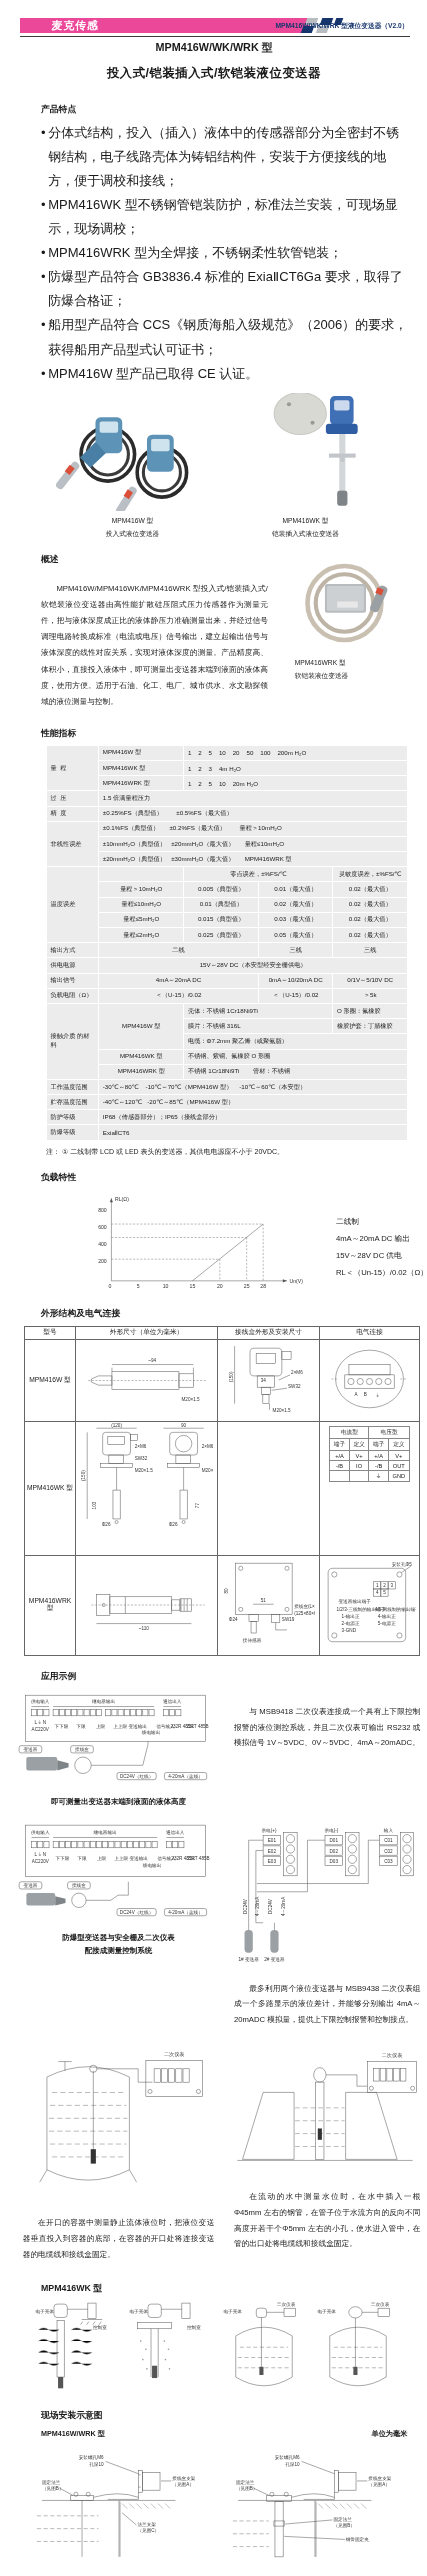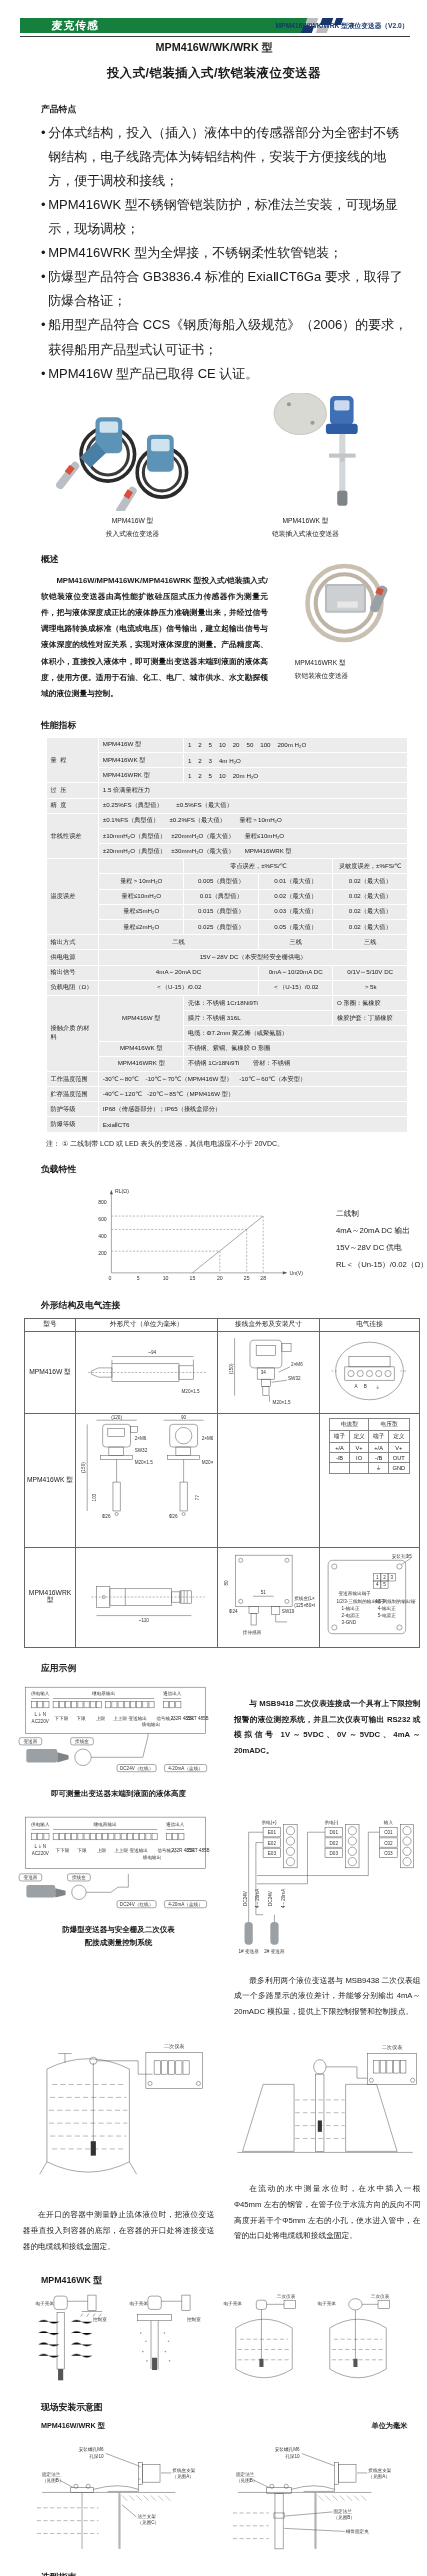--- a/index.html
+++ b/index.html
@@ -1,21 +1,21 @@
 <!DOCTYPE html>
 <html style="font-size:8.2px"><head>
 <meta charset="utf-8">
 <style>
   html,body{margin:0;padding:0;background:#fff;}
   body{width:428px;font-family:"Liberation Sans","DejaVu Sans",sans-serif;color:#1a1a1a;}
   .page{width:428px;min-height:2702px;position:relative;background:#fff;overflow:hidden;}
 
   
   .hdr{position:relative;margin:17.5px 18.5px 0 19.6px;height:18.5px;border-bottom:1px solid #3a3a3a;}
-  .hdr-bar{position:absolute;left:0;top:0;width:289px;height:15.5px;background:#15803d;}
+  .hdr-bar{position:absolute;left:0;top:0;width:289px;height:15.5px;background:#ec4899;}
   .brand{position:absolute;left:32px;top:1px;color:#fff;font-size:10.8px;font-weight:bold;letter-spacing:1px;}
   .sq{position:absolute;width:11.3px;height:7.2px;transform:skewX(-20deg);}
   .sq1{left:286px;top:0.5px;background:#b9bcc1;}
   .sq2{left:282px;top:8.2px;background:#16356d;}
   .sq3{left:301px;top:0.5px;background:#16356d;}
   .sq4{left:297px;top:8.2px;background:#b9bcc1;}
   .sq5{left:315px;top:0.5px;background:#16356d;width:7.2px;}
   .hdr-title{position:absolute;right:1px;top:4.6px;font-size:6.7px;font-weight:bold;color:#16356d;}
 
   
@@ -156,21 +156,21 @@
         <div>MPM416WK 型</div>
         <div>铠装插入式液位变送器</div>
       </div>
     </div>
   </section>
 
   <section>
     <div class="ovw">
       <div style="width:237px;">
         <div class="h2">概述</div>
-        <p class="ovw-text" style="text-indent:2em;margin:7px 0 0 0;font-weight:bold;">MPM416W/MPM416WK/MPM416WRK 型投入式/铠装插入式/软铠装液位变送器由高性能扩散硅压阻式压力传感器作为测量元件，把与液体深度成正比的液体静压力准确测量出来，并经过信号调理电路转换成标准（电流或电压）信号输出，建立起输出信号与液体深度的线性对应关系，实现对液体深度的测量。产品精度高、体积小，直接投入液体中，即可测量出变送器末端到液面的液体高度，使用方便。适用于石油、化工、电厂、城市供水、水文勘探领域的液位测量与控制。</p>
+        <p class="ovw-text" style="text-indent:2em;margin:15px 0 0 0;">MPM416W/MPM416WK/MPM416WRK 型投入式/铠装插入式/软铠装液位变送器由高性能扩散硅压阻式压力传感器作为测量元件，把与液体深度成正比的液体静压力准确测量出来，并经过信号调理电路转换成标准（电流或电压）信号输出，建立起输出信号与液体深度的线性对应关系，实现对液体深度的测量。产品精度高、体积小，直接投入液体中，即可测量出变送器末端到液面的液体高度，使用方便。适用于石油、化工、电厂、城市供水、水文勘探领域的液位测量与控制。</p>
       </div>
       <div class="ovw-fig">
         <svg width="118" height="98" viewBox="0 0 230 190" class="svgbox">
           <circle cx="110" cy="95" r="72" fill="none" stroke="#c9c0b2" stroke-width="9"></circle>
           <circle cx="110" cy="95" r="56" fill="none" stroke="#bdb4a6" stroke-width="8"></circle>
           <rect x="72" y="58" width="80" height="56" rx="4" fill="#b9bcbe"></rect>
           <rect x="76" y="62" width="72" height="48" rx="3" fill="#cdd0d2"></rect>
           <rect x="96" y="92" width="40" height="12" fill="#e8e8e8"></rect>
           <rect x="168" y="60" width="18" height="54" rx="8" fill="#9aa0a4" transform="rotate(24 177 87)"></rect>
           <rect x="172" y="66" width="13" height="12" fill="#d94f3a" transform="rotate(24 178 72)"></rect>
@@ -622,21 +622,21 @@
           <text x="128" y="118" class="st" text-anchor="middle">接线盒</text>
           <rect x="196" y="160" width="76" height="14" rx="4" class="ln"></rect>
           <text x="234" y="170" class="st" text-anchor="middle">DC24V（红线）</text>
           <rect x="288" y="160" width="82" height="14" rx="4" class="ln"></rect>
           <text x="329" y="170" class="st" text-anchor="middle">4-20mA（蓝线）</text>
         </svg>
         <div class="app-cap">即可测量出变送器末端到液面的液体高度</div>
       </div>
 
       <div>
-        <p class="app-text" style="text-indent:2em;margin-top:13.4px;font-weight:bold;">与 MSB9418 二次仪表连接成一个具有上下限控制报警的液位测控系统，并且二次仪表可输出 RS232 或模拟信号 1V～5VDC、0V～5VDC、4mA～20mADC。</p>
+        <p class="app-text" style="text-indent:2em;margin-top:13.4px;">与 MSB9418 二次仪表连接成一个具有上下限控制报警的液位测控系统，并且二次仪表可输出 RS232 或模拟信号 1V～5VDC、0V～5VDC、4mA～20mADC。</p>
       </div>
 
       <div style="margin-top:13.4px;">
         <svg width="201" height="103" viewBox="0 0 390 200">
           <rect x="18" y="8" width="350" height="100" class="ln"></rect>
           <g>
             <rect x="30" y="40" width="10" height="12" class="ln"></rect>
               <rect x="42" y="40" width="10" height="12" class="ln"></rect>
               <rect x="54" y="40" width="10" height="12" class="ln"></rect>
             <rect x="72" y="40" width="10" height="12" class="ln"></rect>

